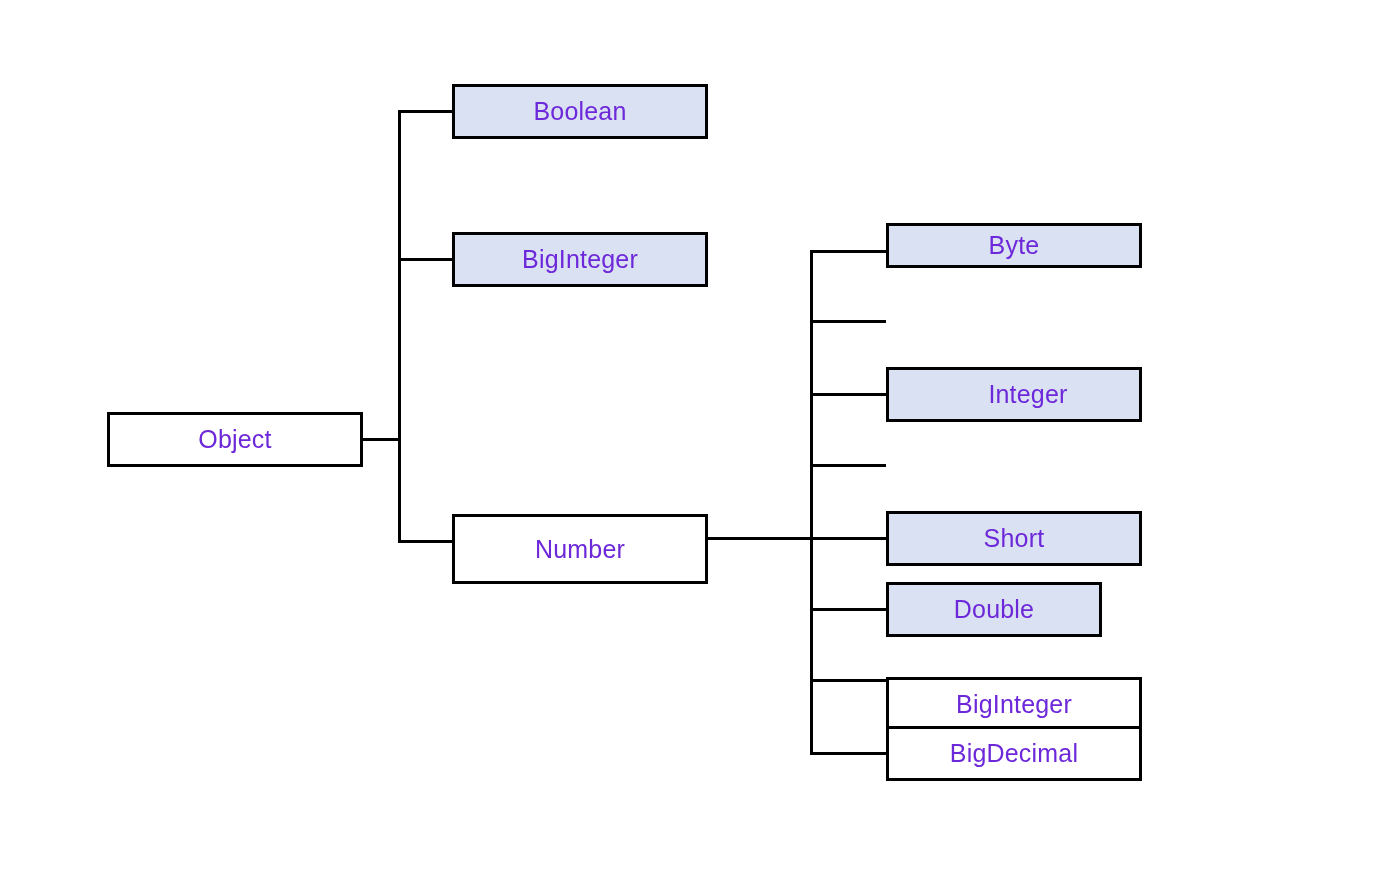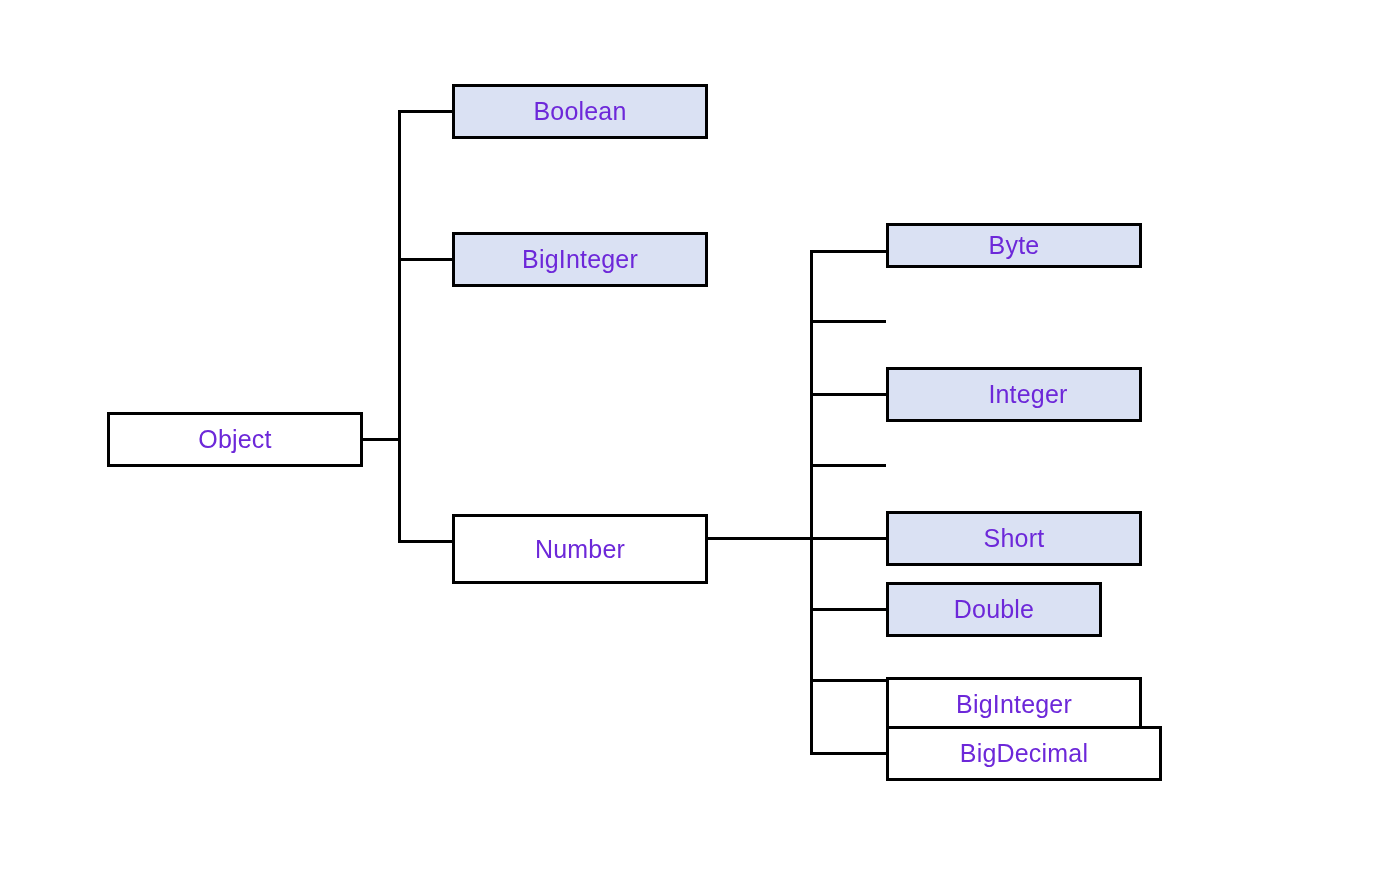--- a/index.html
+++ b/index.html
@@ -109,17 +109,17 @@
   </div>
 
   <div class="node-box filled" style="left:886px; top:582px; width:216px; height:55px;">
     <span class="node-label">Double</span>
   </div>
 
   <div class="node-box" style="left:886px; top:653px; width:256px; height:55px;margin-top:24px;">
     <span class="node-label">BigInteger</span>
   </div>
 
-  <div class="node-box" style="left:886px; top:726px; width:276px; height:55px;">
+  <div class="node-box" style="left:886px; top:726px; width:256px; height:55px;">
     <span class="node-label">BigDecimal</span>
   </div>
 
 </div>
 
 </body></html>

